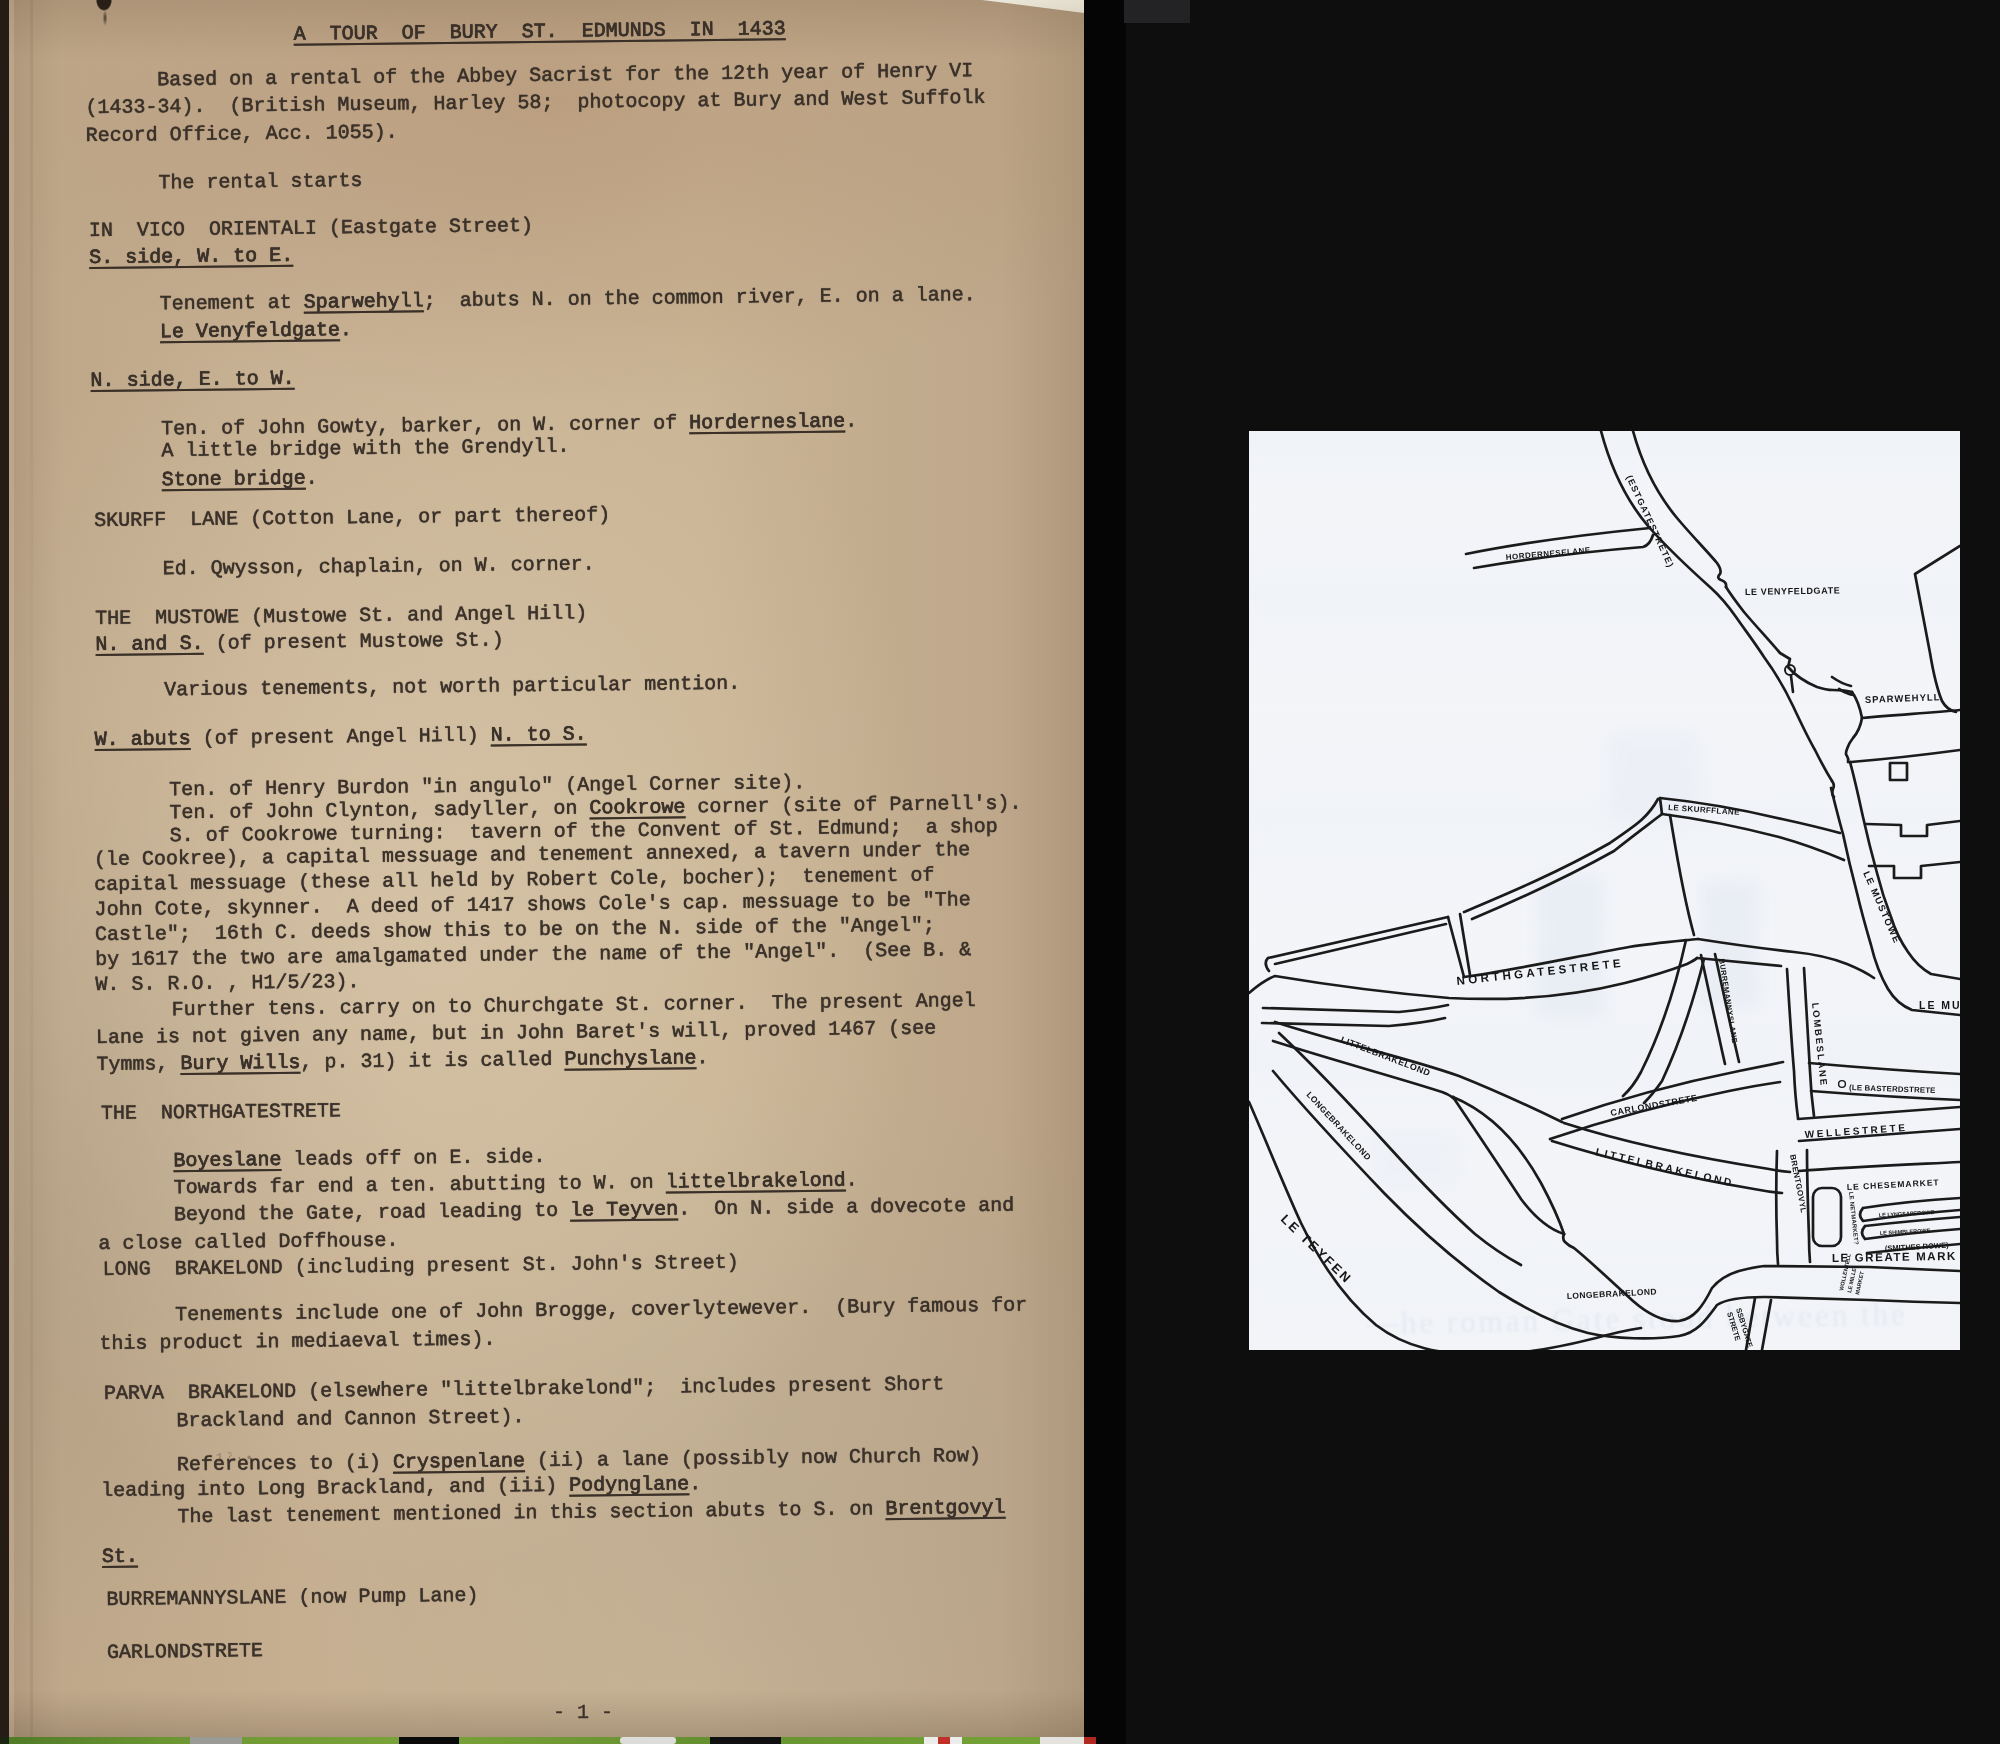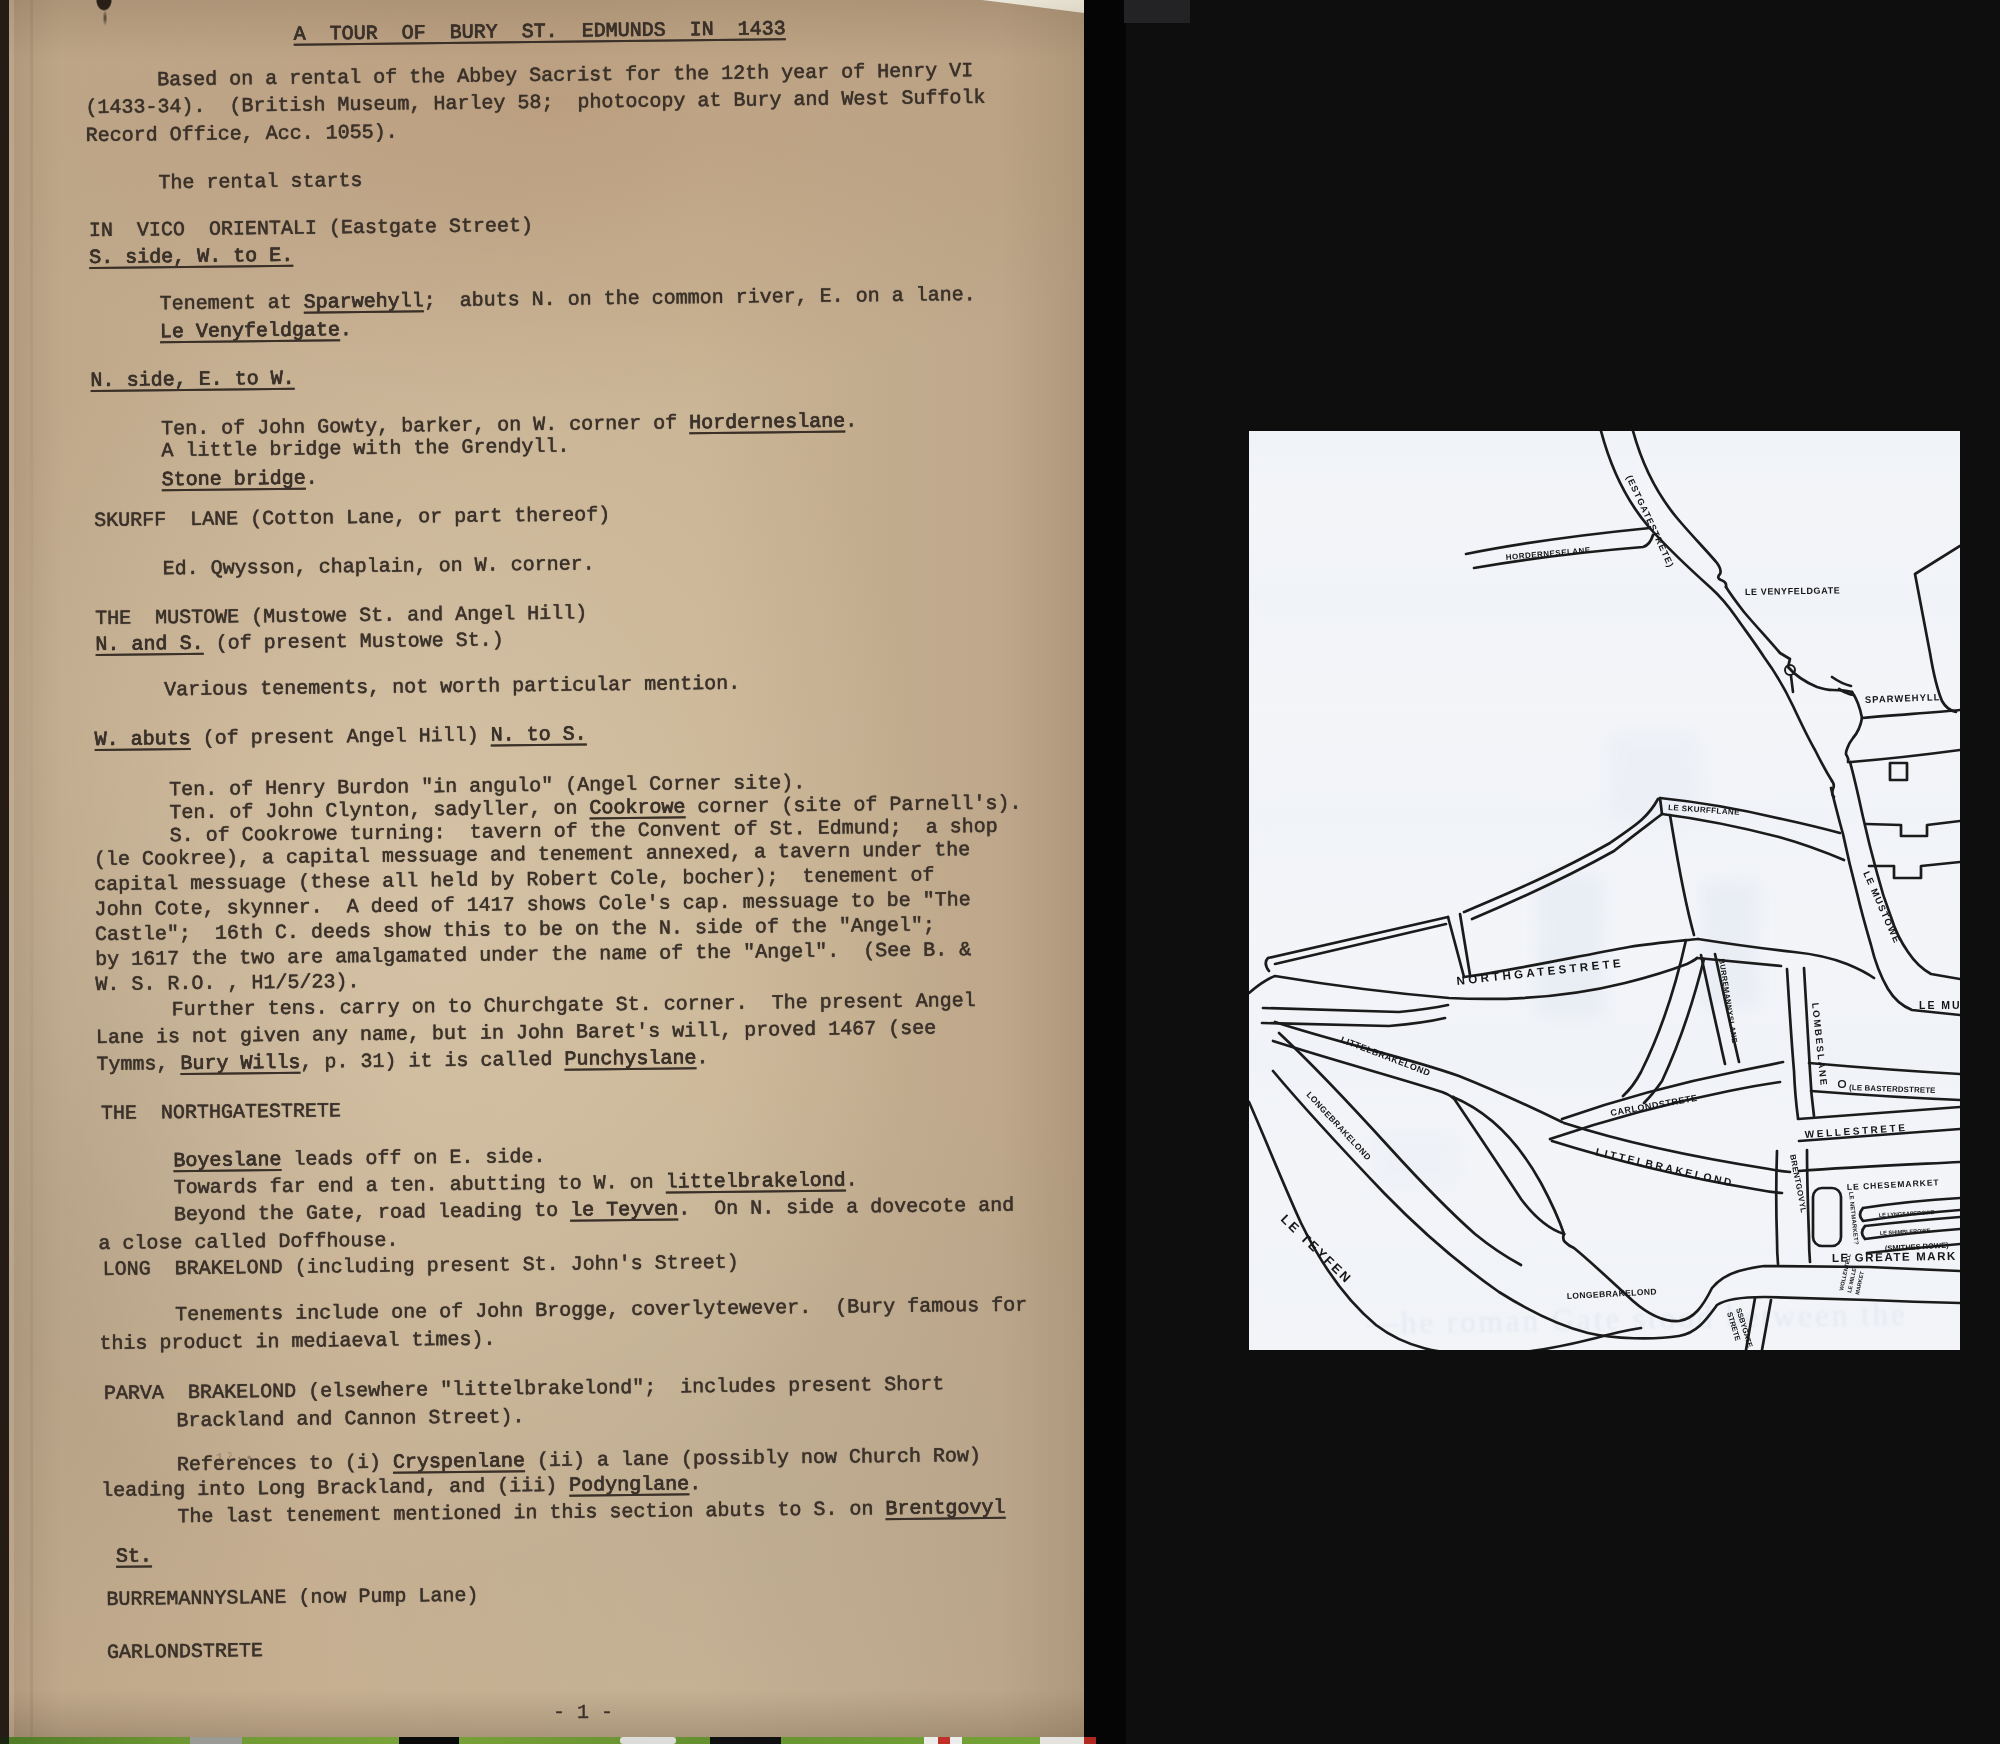--- a/index.html
+++ b/index.html
@@ -100,21 +100,21 @@
   <div class="ln" style="left:98px;top:1258px">LONG  BRAKELOND (including present St. John's Street)</div>
   <div class="ln" style="left:170px;top:1304px">Tenements include one of John Brogge, coverlytewever.  (Bury famous for</div>
   <div class="ln" style="left:94px;top:1332px">this product in mediaeval times).</div>
 
   <div class="ln" style="left:98px;top:1382px">PARVA  BRAKELOND (elsewhere "littelbrakelond";  includes present Short</div>
   <div class="ln" style="left:170px;top:1410px">Brackland and Cannon Street).</div>
   <div class="ln" style="left:209px;top:1452px;font-size:13px;color:rgba(105,90,70,0.55);-webkit-text-stroke:0;text-shadow:none;letter-spacing:2px">1ˀ·•</div>
   <div class="ln" style="left:170px;top:1454px">References to (i) <u>Cryspenlane</u> (ii) a lane (possibly now Church Row)</div>
   <div class="ln" style="left:94px;top:1479px">leading into Long Brackland, and (iii) <u>Podynglane</u>.</div>
   <div class="ln" style="left:170px;top:1506px">The last tenement mentioned in this section abuts to S. on <u>Brentgovyl</u></div>
-  <div class="ln" style="left:108px;top:1545px"><u>St.</u></div>
+  <div class="ln" style="left:94px;top:1545px"><u>St.</u></div>
 
   <div class="ln" style="left:98px;top:1588px">BURREMANNYSLANE (now Pump Lane)</div>
 
   <div class="ln" style="left:98px;top:1641px">GARLONDSTRETE</div>
   </div>
 
   <div id="pg" style="left:553px;top:1701px;position:absolute">- 1 -</div>
 
   <div id="strip"></div>
 

